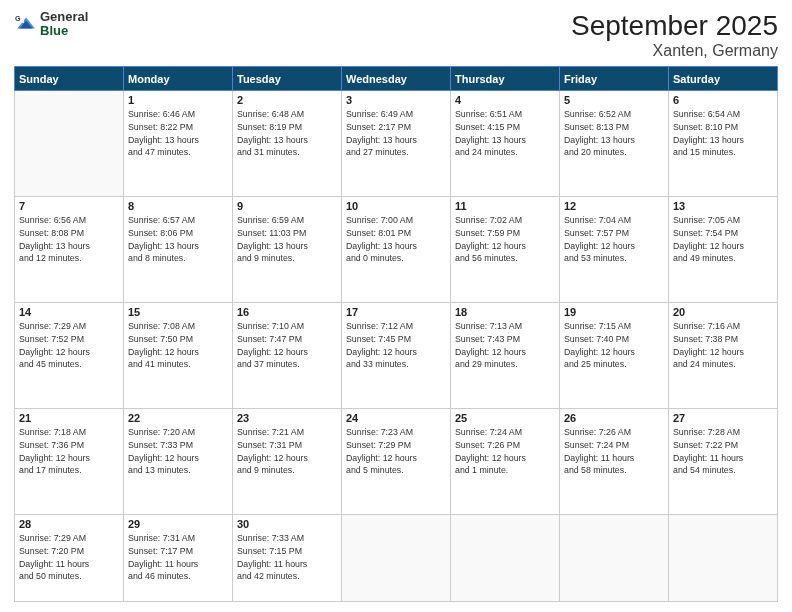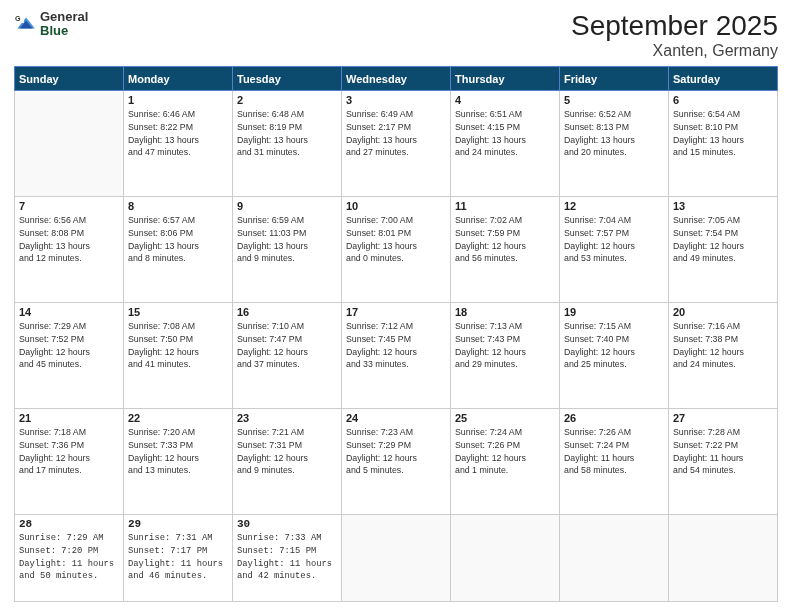--- a/index.html
+++ b/index.html
@@ -78,21 +78,20 @@
       color: #222;
       margin-bottom: 2px;
     }
     .day-info {
       font-size: 8.8px;
       color: #333;
       line-height: 1.45;
     }
     tr.last-row td {
       height: 72px;
-      font-family: Liberation Mono, monospace;
     }
   </style>
 </head>
 <body>
 
 <div class="page">
   <div class="header">
     <div class="logo">
       <svg class="logo-icon" viewBox="0 0 40 40">
         <rect width="40" height="40" fill="white"></rect>

